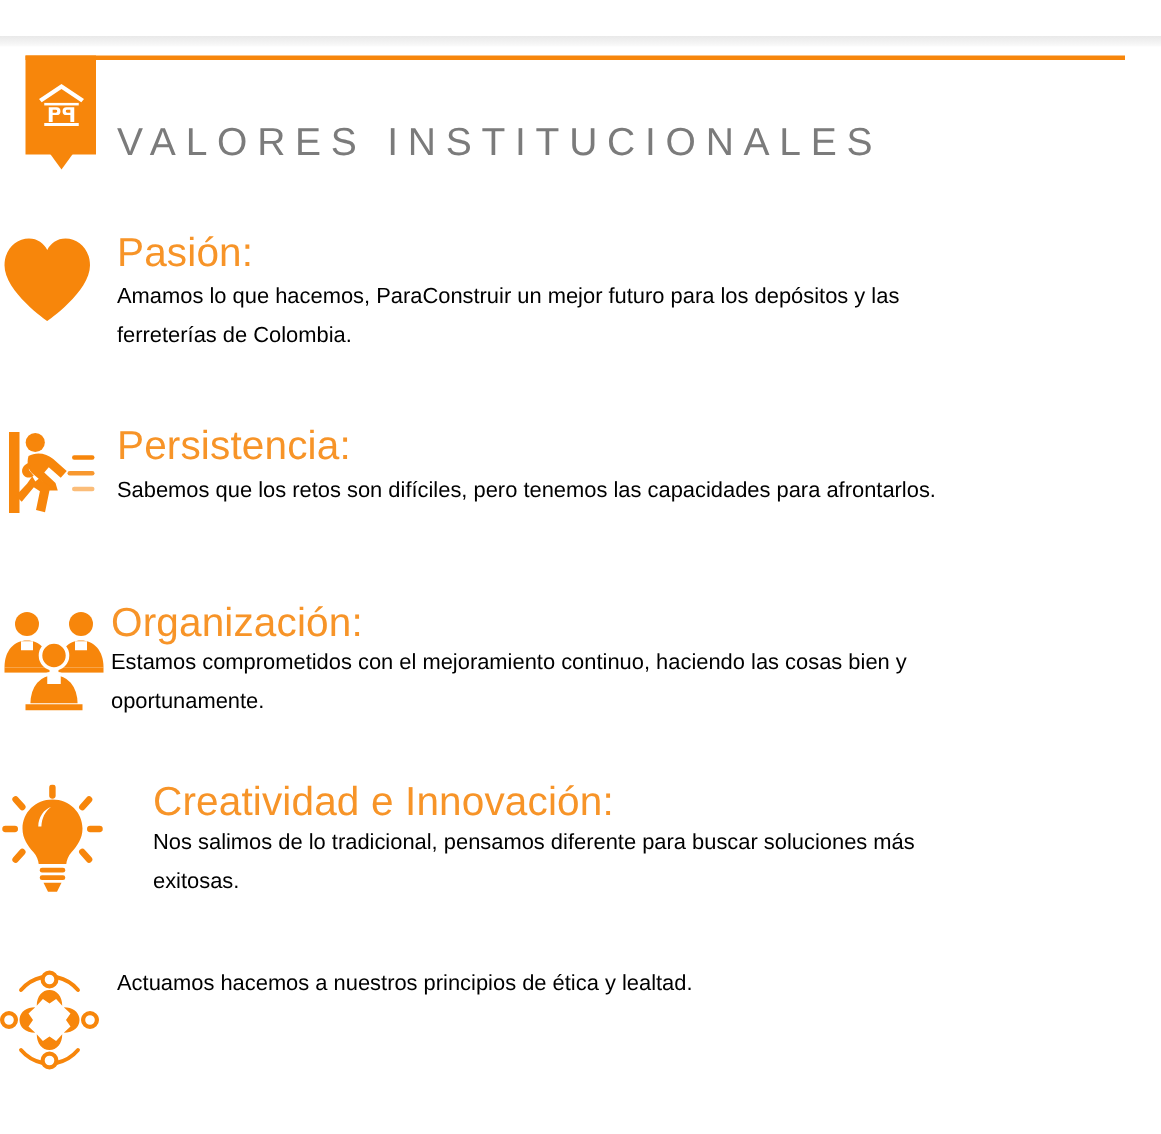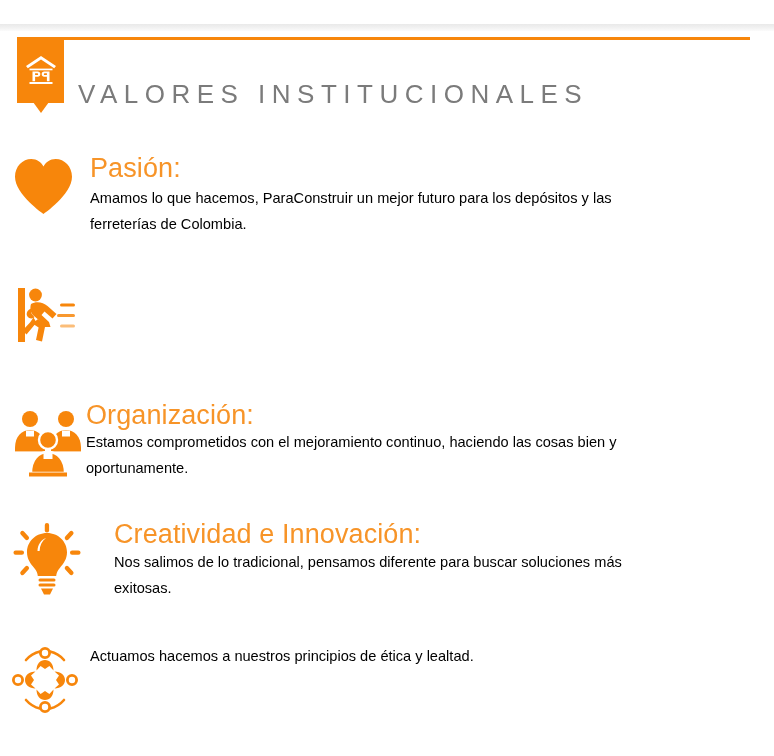--- a/index.html
+++ b/index.html
@@ -90,21 +90,21 @@
   .values {
     position: absolute;
     top: 127px;
     left: 0;
     width: 774px;
   }
   .value-item {
     position: relative;
     display: flex;
     align-items: flex-start;
-    padding-left: 12px;
+    padding-left: 0;
     margin-bottom: 23px;
   }
   .value-icon {
     flex: 0 0 78px;
     width: 78px;
     height: 78px;
     display: flex;
     align-items: flex-start;
     justify-content: flex-start;
     padding-top: 4px;
@@ -130,21 +130,21 @@
     font-size: 14.6px;
     line-height: 26px;
     margin: 0;
     font-family: "Liberation Sans", sans-serif;
   }
   .value-desc.justify { text-align: justify; }
 
   
   .item-pasion        { margin-top: 0px;  margin-bottom: 43px; }
   .item-persistencia  { margin-bottom: 42px; }
-  .item-organizacion  { margin-bottom: 38px; align-items: flex-end; }
+  .item-organizacion  { margin-bottom: 38px; }
   .item-creatividad   { margin-bottom: 40px; gap: 24px; }
   .item-integridad    { margin-bottom: 0px; }
 
   .item-organizacion .value-body,
   .item-creatividad .value-body { padding-top: 0; }
   .item-organizacion .value-title { margin-bottom: -2px; }
   .item-creatividad  .value-title { margin-bottom: -1px; }
   .item-integridad   .value-title { margin-bottom: -2px; }
   .item-organizacion .value-icon { margin-right: -4px; }
   .item-persistencia .value-icon { padding-left: 4px; }
@@ -212,20 +212,24 @@
 
           <path d="M22 35 L29.5 40.5 L26 57.5 L20 56 L22.6 43.5 L16.5 39.5 Z" fill="#F7860B"></path>
 
           <path d="M17.5 33.5 L20.5 38.5 L10.5 50.5 L6.5 46.5 L14 38.5 Z" fill="#F7860B"></path>
 
           <rect x="44" y="19.5" width="15" height="3" rx="1.5" fill="#F7860B"></rect>
           <rect x="41" y="30" width="18" height="3" rx="1.5" fill="#F7860B" opacity="0.85"></rect>
           <rect x="44" y="40.5" width="15" height="3" rx="1.5" fill="#F7860B" opacity="0.55"></rect>
         </svg>
       </div>
+      <div class="value-body">
+        <div class="value-title">Persistencia:</div>
+        <p class="value-desc justify">Sabemos que los retos son difíciles, pero tenemos las capacidades para afrontarlos.</p>
+      </div>
     </div>
 
     <div class="value-item item-organizacion">
       <div class="value-icon">
         <svg width="72" height="72" viewBox="0 0 72 72" xmlns="http://www.w3.org/2000/svg">
 
           <circle cx="18" cy="12" r="8" fill="#F7860B"></circle>
           <path d="M3 41 C3 29.5 9.5 23 18 23 C26.5 23 33 29.5 33 41 Z" fill="#F7860B"></path>
           <rect x="14" y="23.5" width="8" height="6" fill="#ffffff"></rect>
           <rect x="3" y="41" width="30" height="3.4" fill="#F7860B"></rect>

